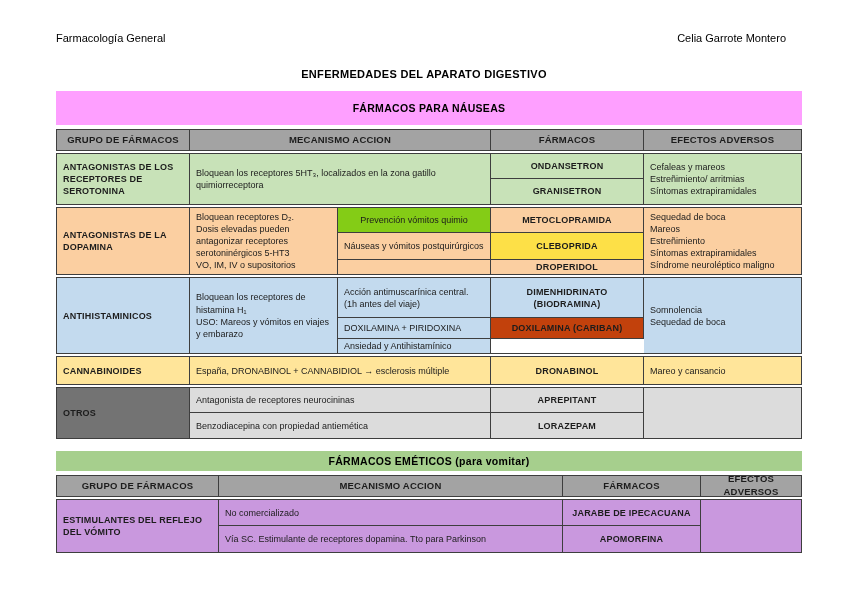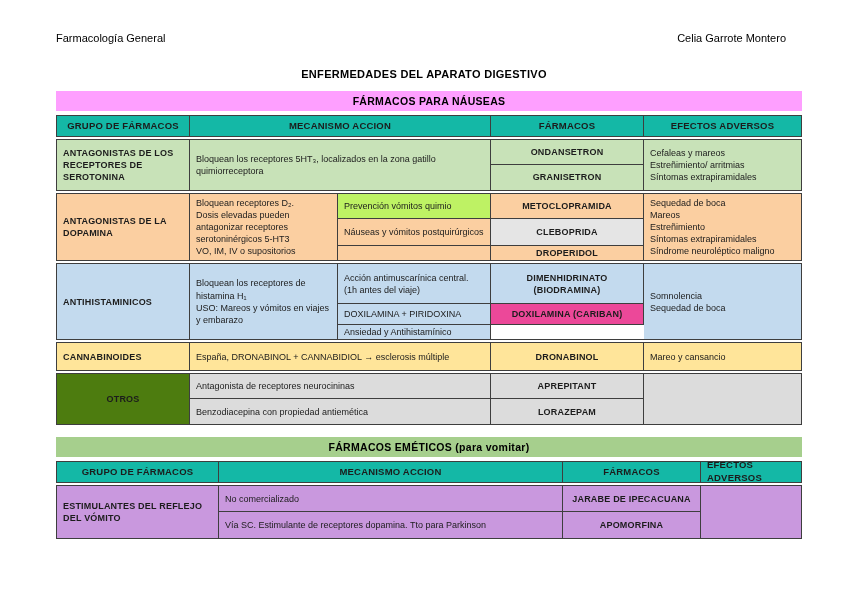--- a/index.html
+++ b/index.html
@@ -9,35 +9,35 @@
   .topbar { display:flex; justify-content:space-between; padding:32px 62px 0 56px;
             font-size:11px; color:#000; }
   .doc-title { text-align:center; margin-top:24px; font-size:11px; font-weight:bold;
                letter-spacing:0.3px; color:#000; }
 
   .content { margin-left:56px; width:746px; }
 
   .banner { width:100%; text-align:center; font-weight:bold; color:#000;
             font-size:10.5px; letter-spacing:0.3px; display:flex;
             align-items:center; justify-content:center; }
-  .banner.b1 { height:20px; margin-top:11px; }
+  .banner.b1 { height:34px; margin-top:11px; }
   .banner.b2 { height:20px; margin-top:12px; }
 
   .grp { display:grid; margin-top:2px; border:1.5px solid #3e3e3e; background:#fff; }
   .grp.hdr { margin-top:4px; }
 
   .cell { border-right:1.5px solid #3e3e3e; border-bottom:1.5px solid #3e3e3e;
           padding:1px 6px; display:flex; flex-direction:column;
           justify-content:center; font-size:9px; line-height:1.35;
           overflow:hidden; }
   .br0 { border-right:none; }
   .bb0 { border-bottom:none; }
 
-  .hcell  { font-weight:bold; font-size:9.5px; align-items:center;
-            letter-spacing:0.2px; background:#14b8a6; }
+  .hcell  { font-weight:bold; font-size:9.5px; text-align:center; align-items:center;
+            letter-spacing:0.2px; background:#a3a3a3; }
   .glabel { font-weight:bold; letter-spacing:0.2px; text-align:left; }
   .drug   { font-weight:bold; letter-spacing:0.2px; text-align:center; align-items:center; }
   .mech   { text-align:left; white-space:pre-line; }
   .use    { text-align:left; }
   .fx     { text-align:left; }
 </style>
 </head>
 <body>
 
 <div>
@@ -70,59 +70,59 @@
         <div>Estreñimiento/ arritmias</div>
         <div>Síntomas extrapiramidales</div>
       </div>
     </div>
 
     <div class="grp" style="grid-template-columns:133px 148px 153px 153px 1fr; grid-template-rows:25px 27px 1fr;">
       <div class="cell glabel bb0" style="grid-area: 1 / 1 / 4; background-color: rgb(251, 207, 161);">ANTAGONISTAS DE LA DOPAMINA</div>
       <div class="cell mech bb0" style="grid-area: 1 / 2 / 4; background-color: rgb(251, 207, 161);">Bloquean receptores D₂.
 Dosis elevadas pueden antagonizar receptores serotoninérgicos 5-HT3
 VO, IM, IV o supositorios</div>
-      <div class="cell use" style="grid-area: 1 / 3; background-color: #bef264;">Prevención vómitos quimio</div>
+      <div class="cell use" style="grid-area: 1 / 3; background-color: #84cc16; text-align: center;">Prevención vómitos quimio</div>
       <div class="cell use" style="grid-area: 2 / 3; background-color: rgb(251, 207, 161);">Náuseas y vómitos postquirúrgicos</div>
       <div class="cell use bb0" style="grid-area: 3 / 3; background-color: rgb(251, 207, 161);"></div>
       <div class="cell drug" style="grid-area: 1 / 4; background-color: rgb(251, 207, 161);">METOCLOPRAMIDA</div>
-      <div class="cell drug" style="grid-area: 2 / 4; background-color: #e5e5e5;">CLEBOPRIDA</div>
+      <div class="cell drug" style="grid-area: 2 / 4; background-color: #fde047;">CLEBOPRIDA</div>
       <div class="cell drug bb0" style="grid-area: 3 / 4; background-color: rgb(251, 207, 161);">DROPERIDOL</div>
       <div class="cell fx bb0 br0" style="grid-area: 1 / 5 / 4; background-color: rgb(251, 207, 161);">
         <div>Sequedad de boca</div>
         <div>Mareos</div>
         <div>Estreñimiento</div>
         <div>Síntomas extrapiramidales</div>
         <div>Síndrome neuroléptico maligno</div>
       </div>
     </div>
 
     <div class="grp" style="grid-template-columns:133px 148px 153px 153px 1fr; grid-template-rows:40px 21px 1fr;">
       <div class="cell glabel bb0" style="grid-area: 1 / 1 / 4; background-color: rgb(195, 218, 238);">ANTIHISTAMINICOS</div>
       <div class="cell mech bb0" style="grid-area: 1 / 2 / 4; background-color: rgb(195, 218, 238);">Bloquean los receptores de histamina H₁
 USO: Mareos y vómitos en viajes y embarazo</div>
       <div class="cell use" style="grid-area: 1 / 3; background-color: rgb(195, 218, 238);">Acción antimuscarínica central. (1h antes del viaje)</div>
       <div class="cell use" style="grid-area: 2 / 3; background-color: rgb(195, 218, 238);">DOXILAMINA + PIRIDOXINA</div>
       <div class="cell use bb0" style="grid-area: 3 / 3; background-color: rgb(195, 218, 238);">Ansiedad y Antihistamínico</div>
       <div class="cell drug" style="grid-area: 1 / 4; background-color: rgb(195, 218, 238);">DIMENHIDRINATO (BIODRAMINA)</div>
-      <div class="cell drug" style="grid-area: 2 / 4; background-color: #ec4899;">DOXILAMINA (CARIBAN)</div>
+      <div class="cell drug" style="grid-area: 2 / 4; background-color: #c2410c;">DOXILAMINA (CARIBAN)</div>
       <div class="cell fx bb0 br0" style="grid-area: 1 / 5 / 4; background-color: rgb(195, 218, 238);">
         <div>Somnolencia</div>
         <div>Sequedad de boca</div>
       </div>
     </div>
 
     <div class="grp" style="grid-template-columns:133px 301px 153px 1fr; grid-template-rows:27px;">
       <div class="cell glabel bb0" style="grid-column: 1; background-color: rgb(255, 229, 154);">CANNABINOIDES</div>
       <div class="cell mech bb0" style="grid-column: 2; background-color: rgb(255, 229, 154);">España, DRONABINOL + CANNABIDIOL → esclerosis múltiple</div>
       <div class="cell drug bb0" style="grid-column: 3; background-color: rgb(255, 229, 154); text-align: right;">DRONABINOL</div>
       <div class="cell fx bb0 br0" style="grid-column: 4; background-color: rgb(255, 229, 154);">Mareo y cansancio</div>
     </div>
 
     <div class="grp" style="grid-template-columns:133px 301px 153px 1fr; grid-template-rows:25px 25px;">
-      <div class="cell glabel bb0" style="grid-area: 1 / 1 / 3; background-color: #4d7c0f; text-align: center;">OTROS</div>
+      <div class="cell glabel bb0" style="grid-area: 1 / 1 / 3; background-color: #737373;">OTROS</div>
       <div class="cell mech" style="grid-area: 1 / 2; background-color: rgb(220, 220, 220);">Antagonista de receptores neurocininas</div>
       <div class="cell mech bb0" style="grid-area: 2 / 2; background-color: rgb(220, 220, 220);">Benzodiacepina con propiedad antiemética</div>
       <div class="cell drug" style="grid-area: 1 / 3; background-color: rgb(220, 220, 220);">APREPITANT</div>
       <div class="cell drug bb0" style="grid-area: 2 / 3; background-color: rgb(220, 220, 220);">LORAZEPAM</div>
       <div class="cell fx bb0 br0" style="grid-area: 1 / 4 / 3; background-color: rgb(220, 220, 220);"></div>
     </div>
 
     <div class="banner b2" style="background-color: rgb(166, 207, 141);">FÁRMACOS EMÉTICOS (para vomitar)</div>
 
     <div class="grp hdr" style="grid-template-columns:162px 344px 138px 1fr; grid-template-rows:20px;">

